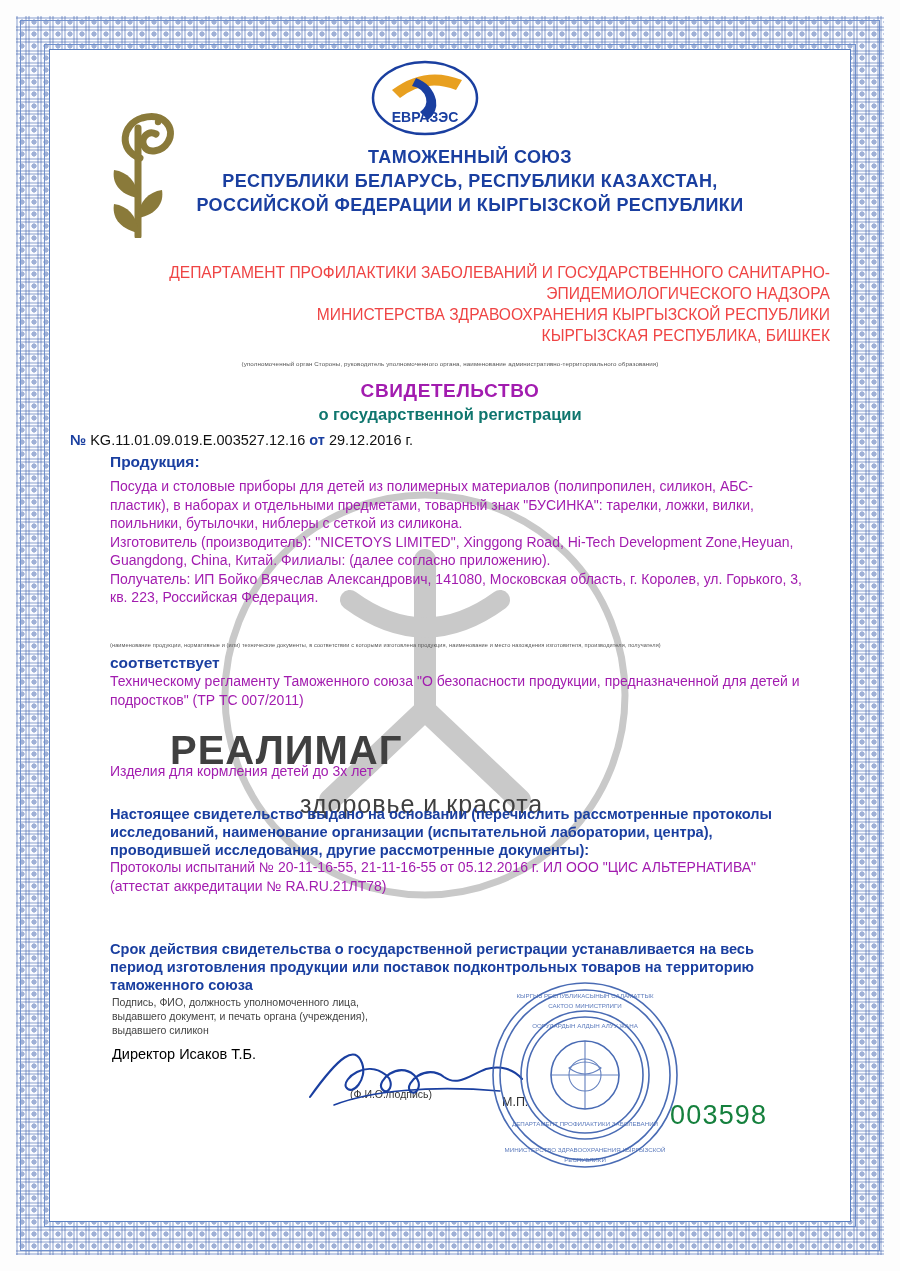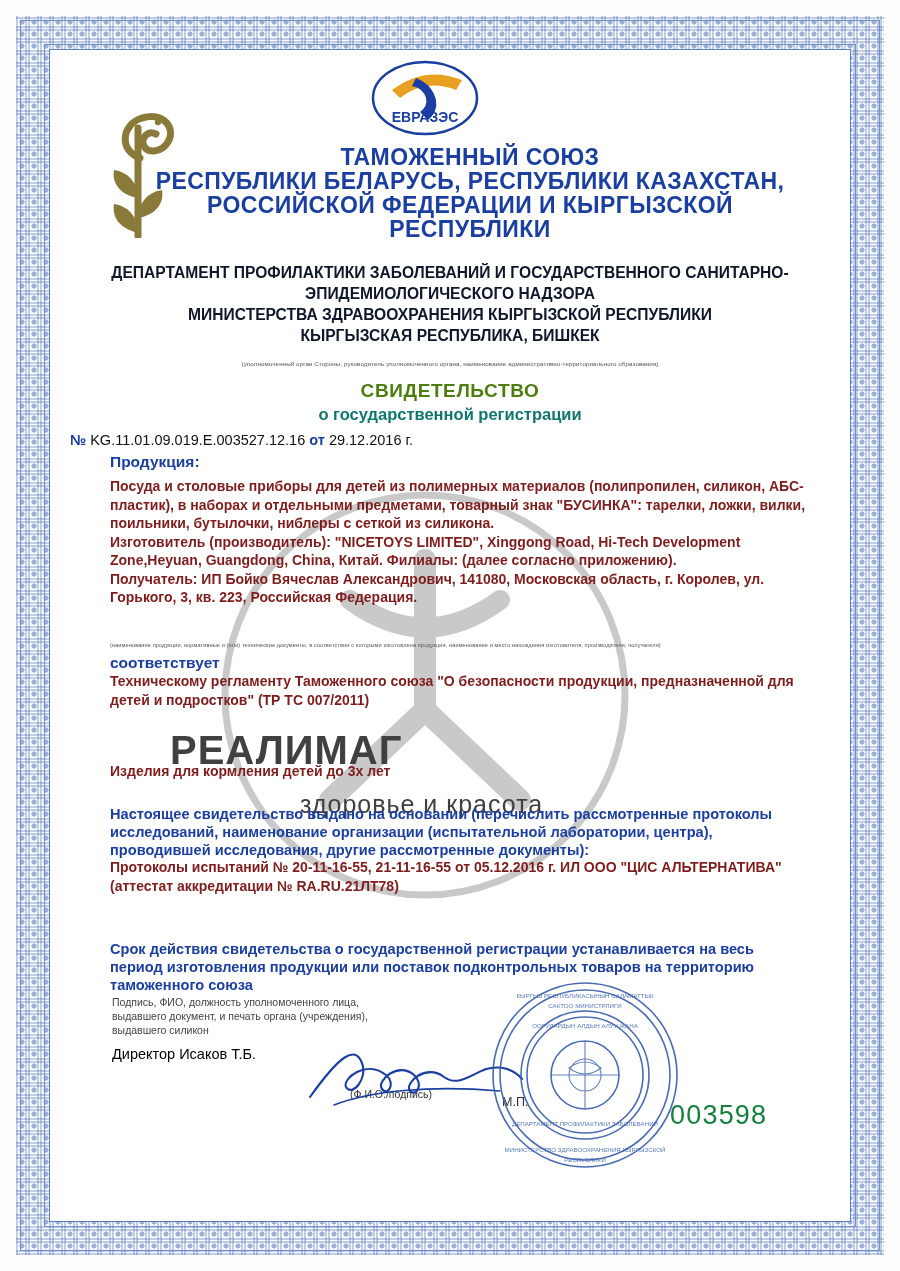--- a/index.html
+++ b/index.html
@@ -118,37 +118,36 @@
   
   .head-block {
     position: absolute;
     left: 90px;
     top: 95px;
     width: 660px;
     text-align: center;
     color: #1a3fa0;
     font-family: "Liberation Sans", sans-serif;
     font-weight: bold;
-    font-size: 23px;
+    font-size: 18px;
     line-height: 24px;
     letter-spacing: 0.4px;
     z-index: 6;
   }
 
   .dept-block {
     position: absolute;
     left: 20px;
     top: 212px;
     width: 760px;
-    text-align: center;
-    color: #0f172a;
+    text-align: right;
+    color: #ef4444;
     font-size: 15.6px;
     line-height: 21px;
     z-index: 6;
-    font-weight: bold;
   }
 
   .tiny-note {
     position: absolute;
     width: 760px;
     left: 20px;
     text-align: center;
     font-size: 6.2px;
     color: #555;
     letter-spacing: 0.1px;
@@ -156,21 +155,21 @@
   }
   .tiny-note.n1 { top: 310px; }
   .tiny-note.n2 { top: 592px; text-align: left; left: 60px; width: 700px; font-size: 5.6px;}
 
   .cert-title {
     position: absolute;
     left: 20px;
     top: 330px;
     width: 760px;
     text-align: center;
-    color: #4d7c0f;
+    color: #a21caf;
     font-weight: bold;
     font-size: 19px;
     letter-spacing: 0.6px;
     z-index: 6;
   }
   .cert-subtitle {
     position: absolute;
     left: 20px;
     top: 355px;
     width: 760px;
@@ -209,25 +208,24 @@
     left: 60px; top: 755px; width: 690px;
     line-height: 18px; font-size: 14.6px;
   }
   .label-term {
     left: 60px; top: 890px; width: 690px;
     line-height: 18px; font-size: 14.6px;
   }
 
   .body-text {
     position: absolute;
-    color: #7f1d1d;
+    color: #a21caf;
     font-size: 14px;
     line-height: 18.5px;
     z-index: 6;
-    font-weight: bold;
   }
   .prod-text { left: 60px; top: 427px; width: 700px; }
   .tr-text  { left: 60px; top: 622px; width: 700px; }
   .izdel-text { left: 60px; top: 712px; width: 700px; }
   .protocols-text { left: 60px; top: 808px; width: 700px; }
 
   .sign-note {
     position: absolute;
     left: 62px;
     top: 945px;

